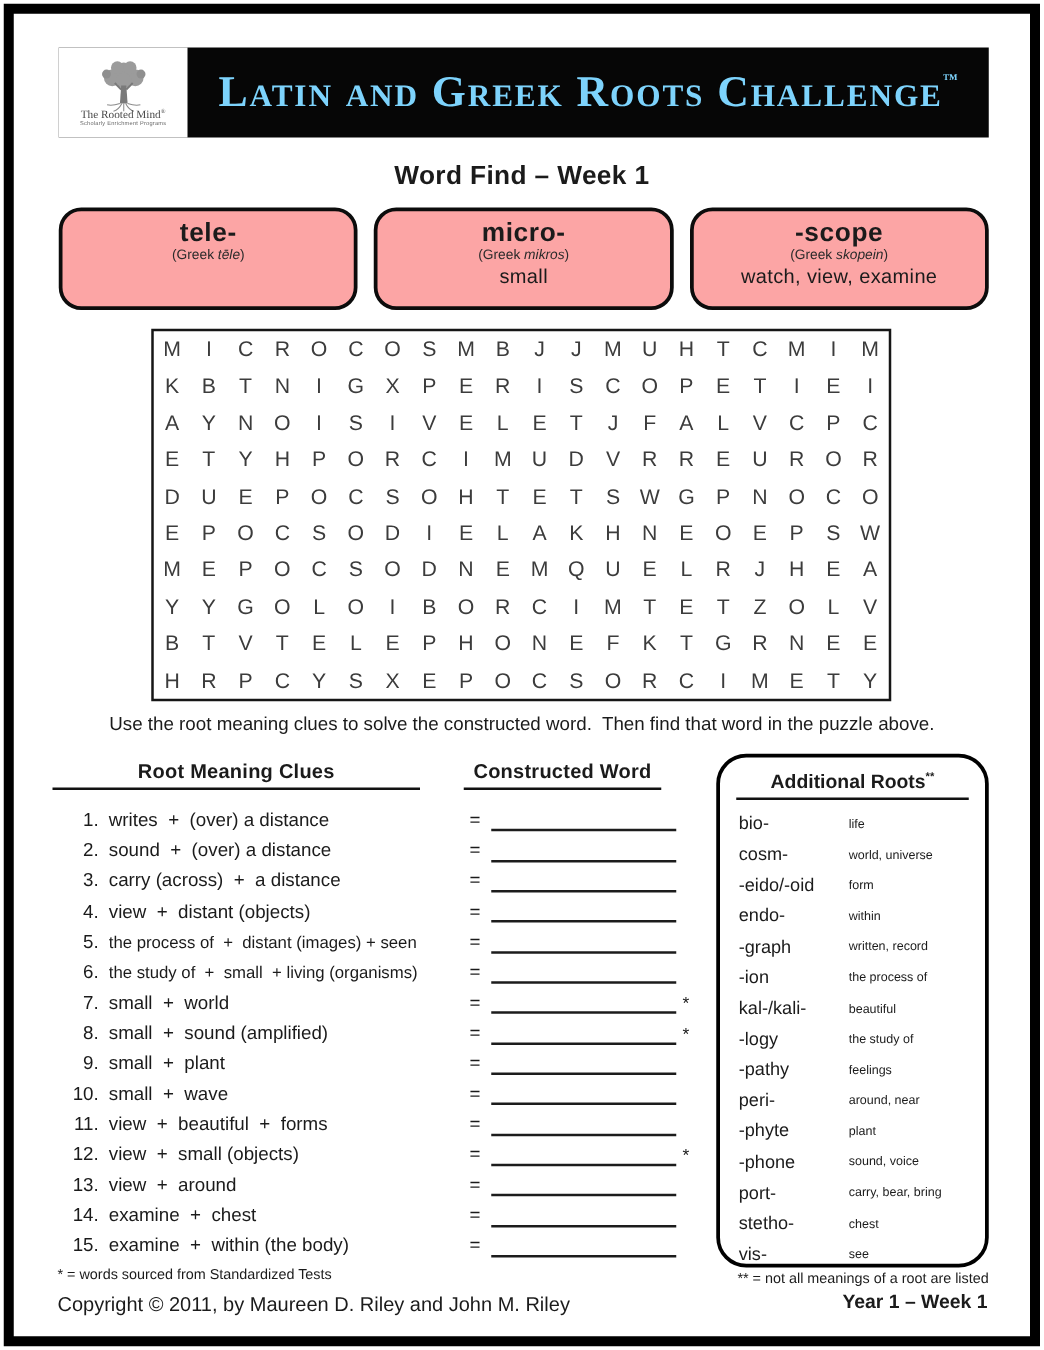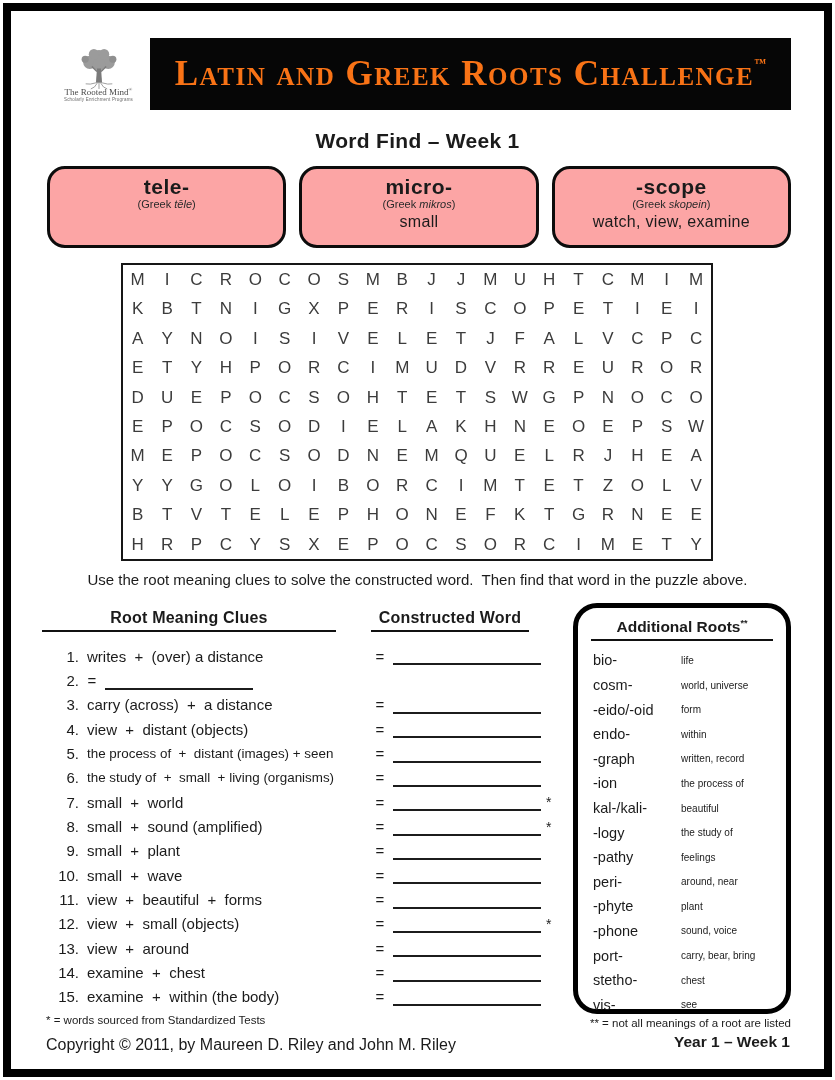--- a/index.html
+++ b/index.html
@@ -10,21 +10,21 @@
   .page-frame { position:absolute; inset:3px; border:8px solid #000; pointer-events:none; }
 
   
   .banner { position:absolute; left:47px; top:38px; width:744px; height:72px; background:#060606; display:flex; }
   .logo-box { width:103px; height:72px; background:#fff; display:flex; flex-direction:column; align-items:center; justify-content:center; }
   .logo-box svg { display:block; }
   .logo-name { font-family:"Liberation Serif", serif; font-size:9px; color:#4a4a4a; line-height:9px; margin-top:-6px; }
   .logo-name sup { font-size:5px; }
   .logo-tagline { font-size:4.5px; color:#6a6a6a; letter-spacing:.2px; }
   .banner-title-wrap { flex:1; display:flex; align-items:center; justify-content:center; }
-  .banner-title { font-family:"Liberation Serif", serif; font-variant:small-caps; font-weight:700; font-size:35px; color:#f97316; letter-spacing:1.5px; white-space:nowrap; }
+  .banner-title { font-family:"Liberation Serif", serif; font-variant:small-caps; font-weight:700; font-size:35px; color:#7dd3fc; letter-spacing:1.5px; white-space:nowrap; }
   .banner-title sup { font-size:12px; font-variant:normal; letter-spacing:0; vertical-align:18px; }
 
   .page-title { position:absolute; top:129px; left:0; width:100%; text-align:center; font-size:21px; font-weight:bold; letter-spacing:.3px; }
 
   
   .root-row { position:absolute; left:47px; top:166px; width:744px; display:flex; gap:13px; }
   .root-box { flex:1; height:70px; border:3px solid #0c0c0c; border-radius:18px; text-align:center; padding-top:6px; background:#fca5a5; }
   .root-title { font-size:21px; font-weight:bold; letter-spacing:.5px; line-height:23px; }
   .root-origin { font-size:11px; color:#2a2a2a; line-height:13px; }
   .root-origin em { font-style:italic; }
@@ -45,21 +45,21 @@
   .clues-list { position:absolute; left:47px; top:644px; width:520px; }
   .clue-row { display:flex; height:24.35px; align-items:center; }
   .clue-num { width:32px; text-align:right; font-size:15px; flex:none; }
   .clue-text { width:288px; padding-left:8px; font-size:15px; white-space:pre; flex:none; box-sizing:border-box; }
   .clue-text.small { font-size:13.4px; }
   .clue-eq { width:26px; text-align:center; font-size:15px; flex:none; }
   .clue-blank { width:148px; height:16px; border-bottom:2px solid #1c1c1c; align-self:flex-end; margin-bottom:3px; flex:none; }
   .clue-star { width:14px; padding-left:5px; font-size:14px; flex:none; }
 
   
-  .roots-box { position:absolute; left:573px; top:603px; width:218px; height:411px; border:5px solid #000000; border-radius:24px; box-sizing:border-box; background:#fff; padding-top:10px; }
+  .roots-box { position:absolute; left:573px; top:603px; width:218px; height:411px; border:3px solid #000000; border-radius:24px; box-sizing:border-box; background:#fff; padding-top:10px; }
   .roots-header { margin:0 13px; text-align:center; font-size:15.5px; font-weight:bold; border-bottom:2px solid #111; padding-bottom:3px; }
   .roots-header sup { font-size:9px; }
   .roots-list { margin-top:7px; }
   .aroot-row { display:flex; height:24.6px; align-items:center; padding-left:15px; }
   .aroot-name { width:88px; font-size:14.5px; flex:none; }
   .aroot-meaning { flex:1; font-size:10px; white-space:nowrap; }
 
   
   .star-note { position:absolute; left:46px; top:1014px; font-size:11.5px; }
   .dstar-note { position:absolute; top:1017px; right:44px; font-size:11.5px; }
@@ -355,20 +355,21 @@
   <div class="clues-list">
       <div class="clue-row">
         <div class="clue-num">1.</div>
         <div class="clue-text">writes  +  (over) a distance</div>
         <div class="clue-eq">=</div>
         <div class="clue-blank"></div>
         <div class="clue-star"></div>
       </div>
       <div class="clue-row">
         <div class="clue-num">2.</div>
+        <div class="clue-text">sound  +  (over) a distance</div>
         <div class="clue-eq">=</div>
         <div class="clue-blank"></div>
         <div class="clue-star"></div>
       </div>
       <div class="clue-row">
         <div class="clue-num">3.</div>
         <div class="clue-text">carry (across)  +  a distance</div>
         <div class="clue-eq">=</div>
         <div class="clue-blank"></div>
         <div class="clue-star"></div>

